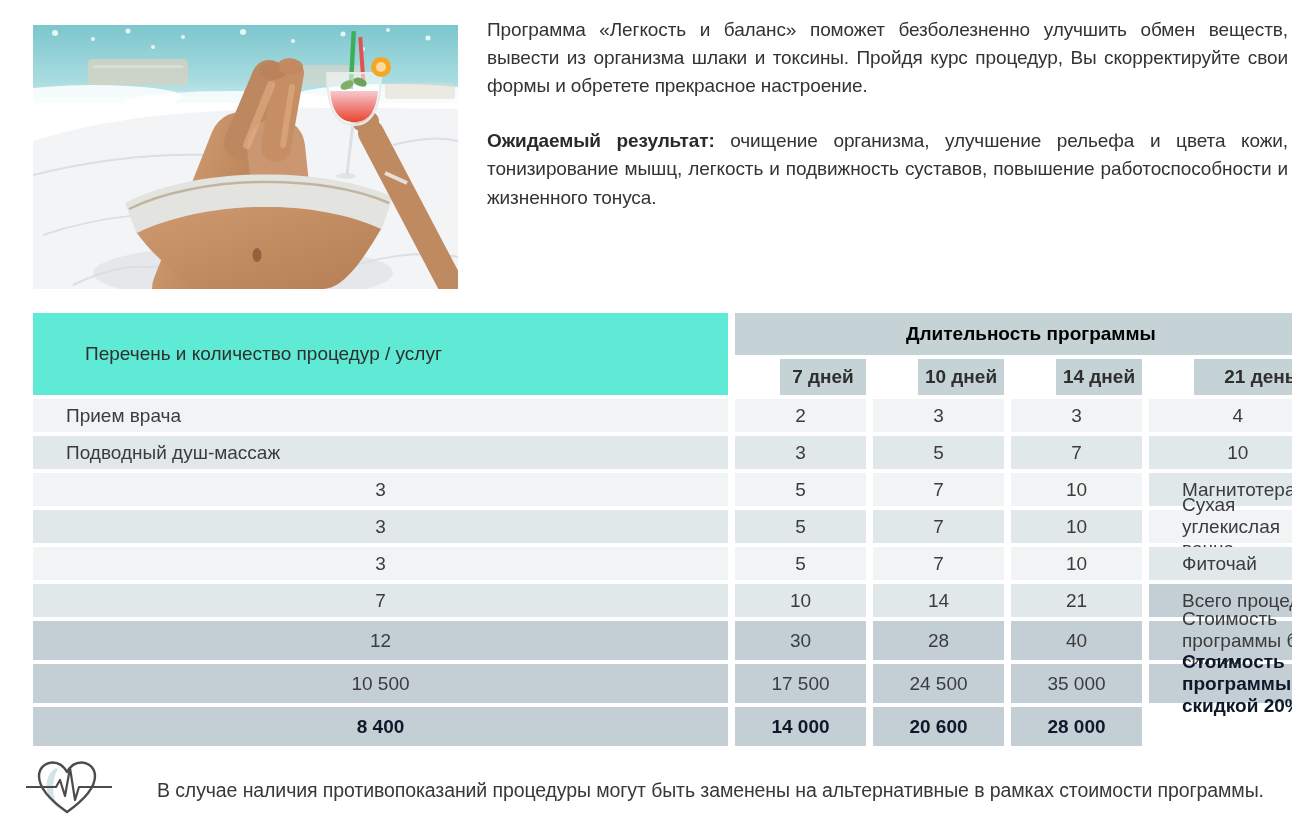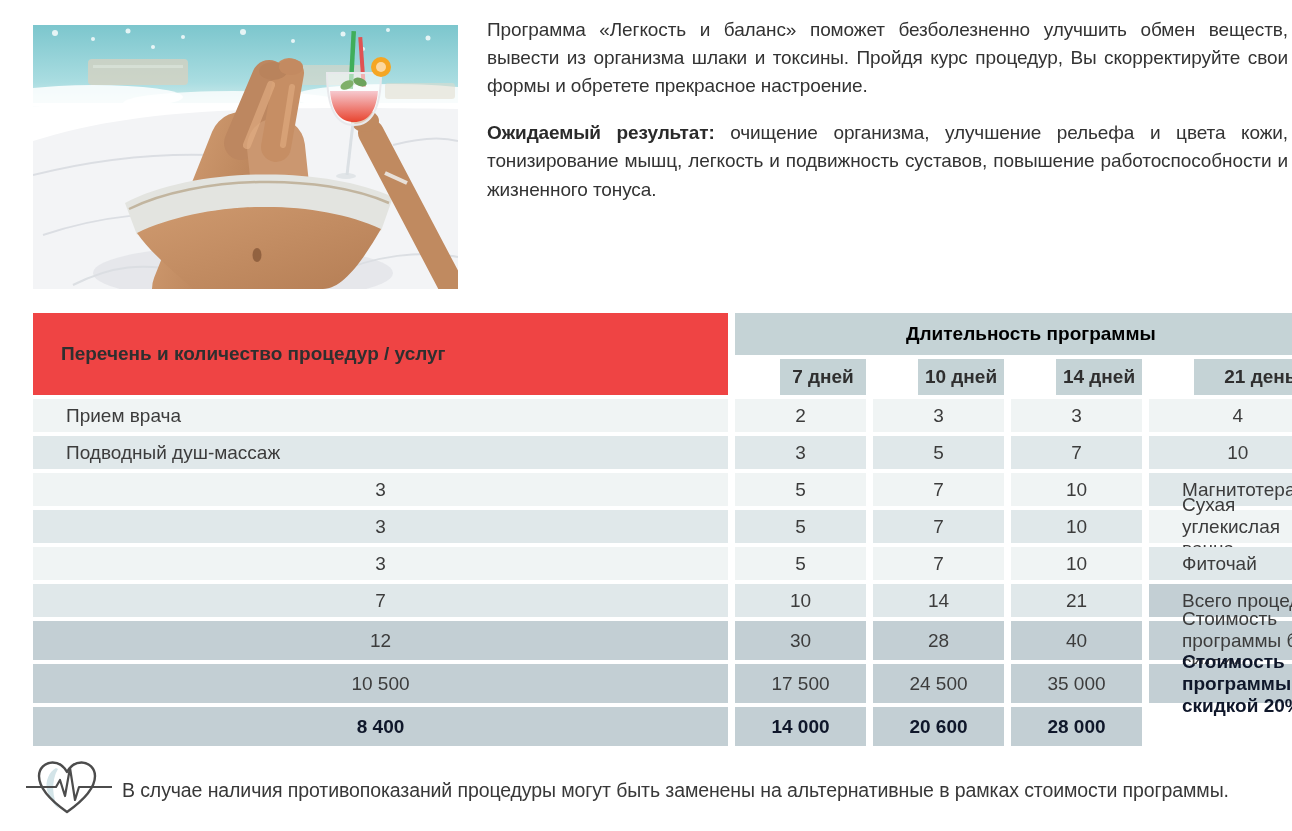--- a/index.html
+++ b/index.html
@@ -16,53 +16,53 @@
   .headline { display:flex; align-items:baseline; gap:22px; }
   .section-number {
     font-family:"Liberation Serif","DejaVu Serif",serif;
     font-style:italic; font-size:86px; line-height:1; color:#c8d7de; font-weight:400;
   }
   .page-title {
     font-family:"Liberation Serif","DejaVu Serif",serif;
     font-style:italic; font-size:45px; line-height:1; color:#232323; font-weight:400;
   }
   .intro-p { margin-top:0; font-size:19px; line-height:1.48; text-align:justify; color:#333; letter-spacing:-0.1px; }
-  .result-p { margin-top:19px; font-size:19px; line-height:1.48; text-align:justify; color:#333; letter-spacing:-0.1px; }
+  .result-p { margin-top:27px; font-size:19px; line-height:1.48; text-align:justify; color:#333; letter-spacing:-0.1px; }
   .result-p b { color:#2a2a2a; }
 
   
   .services-table {
     position:absolute; left:33px; top:313px; width:1257px;
     display:grid;
     grid-template-columns:695px 131px 131px 131px 1fr;
     grid-template-rows:42px 36px repeat(6,33px) repeat(3,39px);
     gap:4px 7px;
     font-size:19px;
   }
   .cell { display:flex; align-items:center; }
   .cell.num { justify-content:center; }
   .c-head {
-    grid-area:1/1/3/2; background:#ef4444; font-weight:700; color:#2f2f2f;
-    padding-left:28px;
+    grid-area:1/1/3/2; background:#5eead4; font-weight:400; color:#2f2f2f;
+    padding-left:52px;
   }
   .g-head {
     grid-area:1/2/2/6; background:#c5d3d6; font-weight:700; color:#000000;
     justify-content:center;
   }
   .d-head { grid-row:2; background:#c5d3d6; font-weight:700; color:#2f2f2f; justify-content:center;margin-left:45px; }
   .label-cell { padding-left:33px; }
   .row-light { background:#f0f4f4; }
   .row-dark  { background:#e0e8ea; }
   .row-sum   { background:#c3cfd4; }
   .bold { font-weight:700; color:#0f172a; }
 
   
   .footnote { position:absolute; left:26px; top:756px; width:1262px; display:flex; align-items:center; gap:10px; }
   .heart-icon { flex:0 0 auto; }
-  .footnote-text { font-size:19.5px; color:#383838; letter-spacing:-0.1px; white-space:nowrap; }
+  .footnote-text { font-size:19.5px; color:#383838; letter-spacing:-0.1px; white-space:nowrap;margin-left:35px; }
 </style>
 </head>
 <body>
 
 <div class="page">
 
   <div class="photo">
     <svg width="425" height="264" viewBox="0 0 425 264" xmlns="http://www.w3.org/2000/svg">
       <defs>
         <linearGradient id="seaGrad" x1="0" y1="0" x2="0" y2="1">

